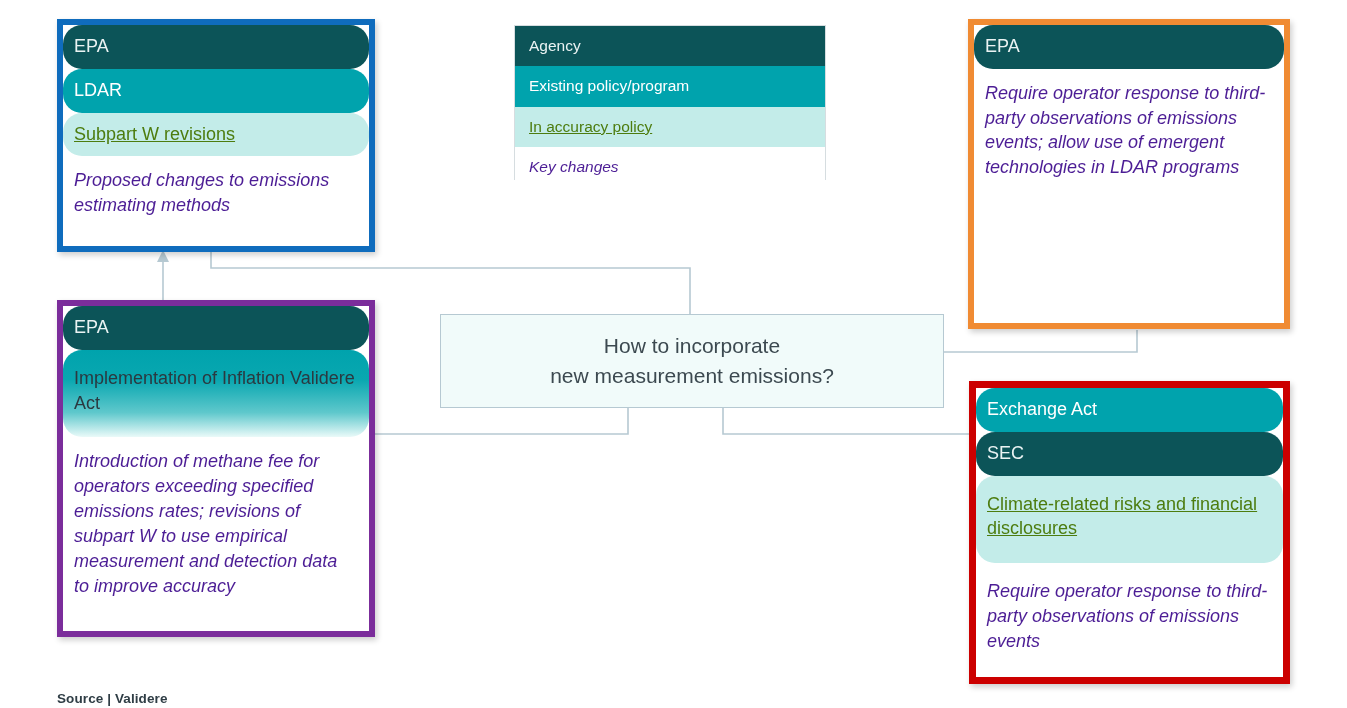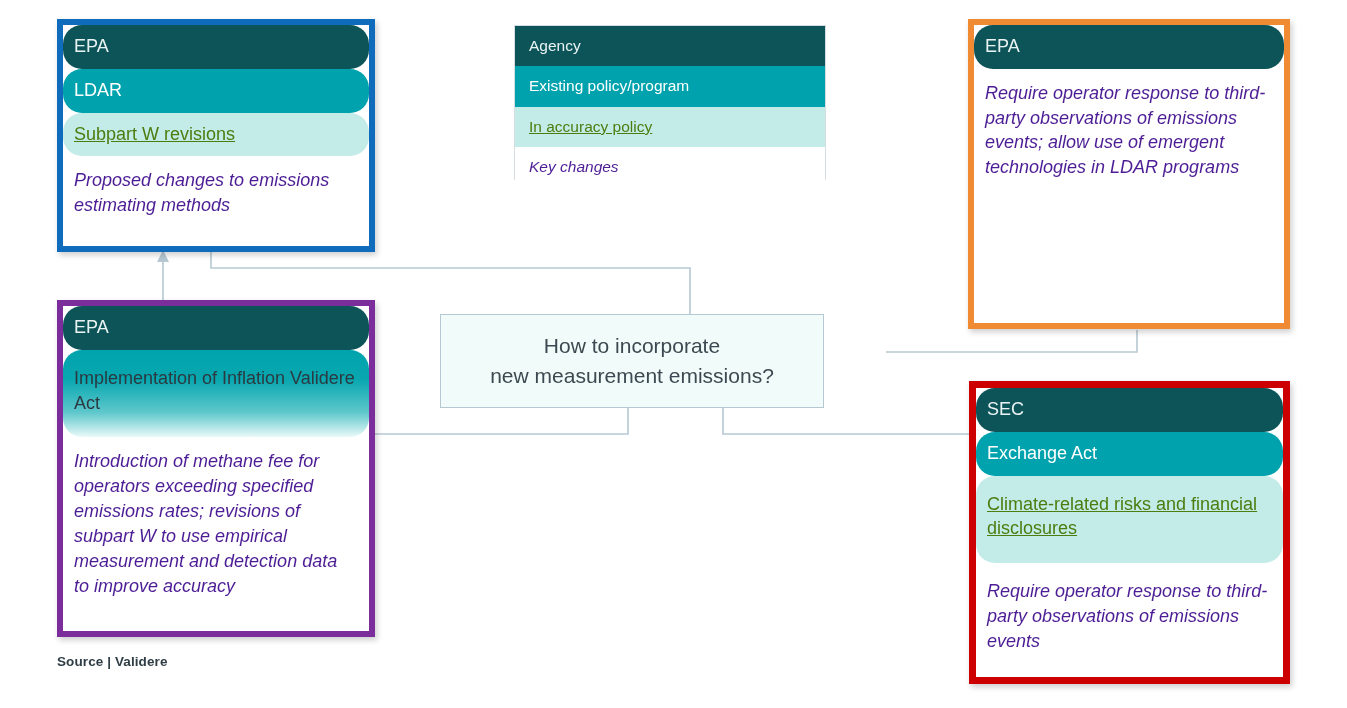--- a/index.html
+++ b/index.html
@@ -135,29 +135,29 @@
     <div class="band agency">EPA</div>
     <div class="band changes">Require operator response to third-party observations of emissions events; allow use of emergent technologies in LDAR programs</div>
   </div>
 
   <div class="card" id="card-ira" style="left:57px;top:300px;width:318px;height:337px;border:6px solid #7b2d9b;">
     <div class="band agency">EPA</div>
     <div class="band policy fade">Implementation of Inflation Validere Act</div>
     <div class="band changes">Introduction of methane fee for operators exceeding specified emissions rates; revisions of subpart W to use empirical measurement and detection data to improve accuracy</div>
   </div>
 
-  <div id="question" style="left:440px;top:314px;width:384px;height:94px;">
+  <div id="question" style="left:440px;top:314px;width:504px;height:94px;">
     <div>
       <span>How to incorporate</span><br>
       <span>new measurement emissions?</span>
     </div>
   </div>
 
   <div class="card" id="card-sec" style="left:969px;top:381px;width:321px;height:303px;border:7px solid #cc0000;">
+    <div class="band policy">Exchange Act</div>
     <div class="band agency">SEC</div>
-    <div class="band policy">Exchange Act</div>
     <div class="band inprogress" style="padding-top:16px;padding-bottom:22px;">Climate-related risks and financial disclosures</div>
     <div class="band changes" style="padding-top:16px;">Require operator response to third-party observations of emissions events</div>
   </div>
 
-  <div id="source" style="left:57px;top:654px;">Source | Validere</div>
+  <div id="source" style="left:57px;top:691px;">Source | Validere</div>
 
 </div>
 
 </body></html>

